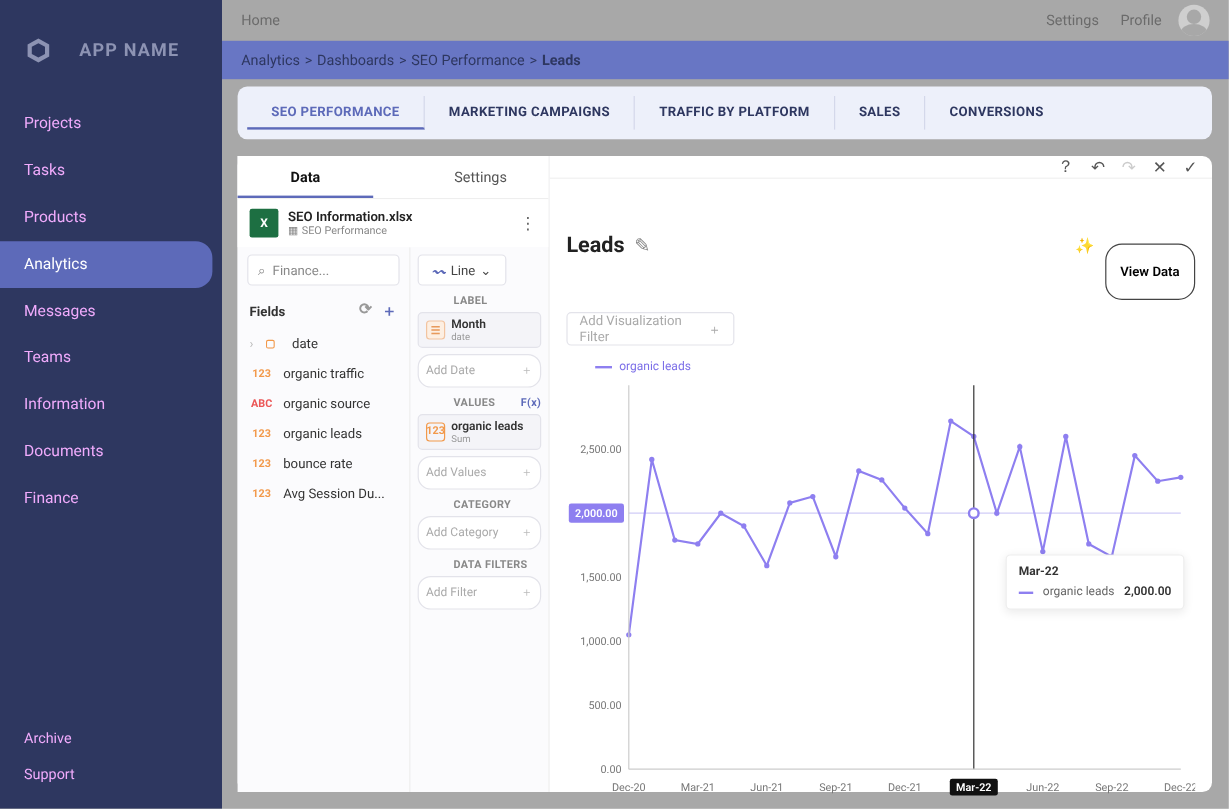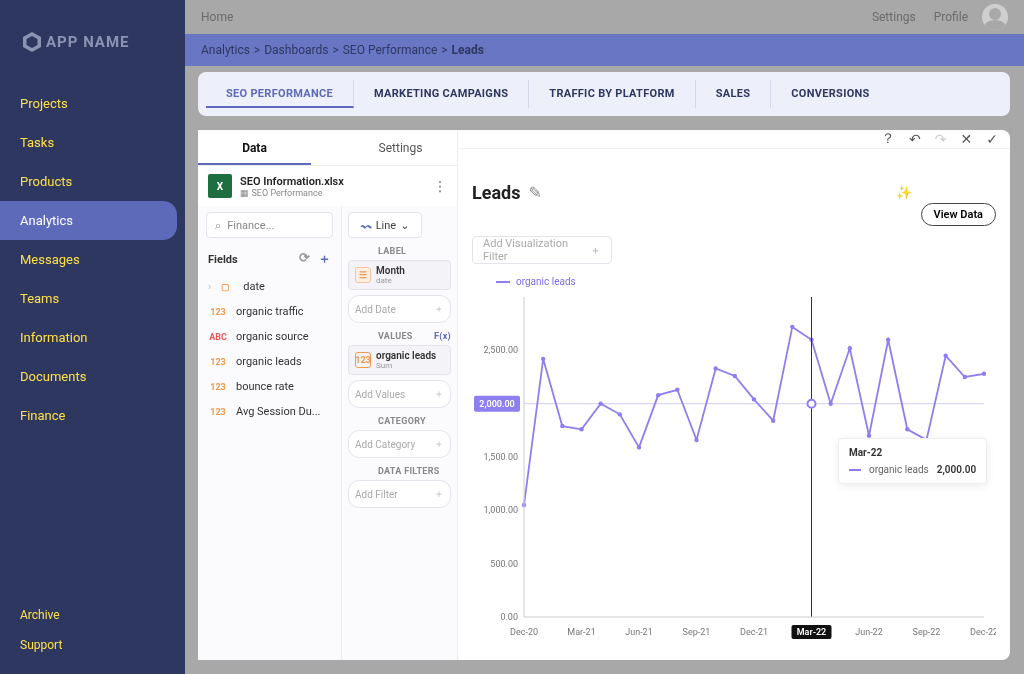--- a/index.html
+++ b/index.html
@@ -1,22 +1,22 @@
 <!DOCTYPE html>
 <html><head>
 <meta charset="utf-8">
 <style>
 * { box-sizing: border-box; margin: 0; padding: 0; font-family: -apple-system, BlinkMacSystemFont, "Segoe UI", Roboto, sans-serif; }
 body { width: 1024px; height: 674px; overflow: hidden; background: #A8A8A8; position: relative; }
 
 .sidebar { position: absolute; left: 0; top: 0; width: 185px; height: 674px; background: #2E3760; padding-top: 30px; }
-.logo-row { display: flex; align-items: center; gap: 2px; padding: 0 20px 30px 20px; }
+.logo-row { display: flex; align-items: center; gap: 22px; padding: 0 20px 30px 20px; }
 .logo-icon { width: 24px; height: 24px; }
 .logo-text { color: #8D93B3; font-size: 15px; font-weight: 700; letter-spacing: 1px; }
-.nav-item { padding: 12px 20px; color: #fde047; font-size: 13px; cursor: pointer; }
+.nav-item { padding: 12px 20px; color: #f0abfc; font-size: 13px; cursor: pointer; }
 .nav-item.active { background: #5D6AB9; color: #fff; border-radius: 0 14px 14px 0; margin-right: 8px; }
 .nav-bottom { position: absolute; bottom: 14px; left: 0; right: 0; }
 .nav-bottom .nav-item { padding: 8px 20px; font-size: 12px; }
 
 .topbar { position: absolute; left: 185px; right: 0; top: 0; height: 34px; display: flex; align-items: center; padding: 0 16px; color: #6b6b6b; font-size: 12px; }
 .topbar .spacer { flex: 1; }
 .topbar-link { margin-left: 18px; color: #6b6b6b; font-size: 12px; cursor:pointer;}
 .avatar { width: 26px; height: 26px; border-radius: 50%; background: #cfcfcf; margin-left: 14px; position: relative; overflow:hidden;}
 .avatar::before{content:"";position:absolute;width:12px;height:12px;background:#A8A8A8;border-radius:50%;top:4px;left:7px;}
 .avatar::after{content:"";position:absolute;width:22px;height:14px;background:#A8A8A8;border-radius:50% 50% 0 0;top:16px;left:2px;}
@@ -61,21 +61,21 @@
 .chip-empty .plus{color:#bbb;}
 .chip .micon{width:16px;height:16px;border-radius:3px;border:1px solid #F2994A;color:#F2994A;display:flex;align-items:center;justify-content:center;font-size:9px;font-weight:700;}
 .chip .micon.cal{background:#FDEFE2;border-color:#F2C4A0;color:#E89A5C;}
 
 .viz-panel { flex: 1; display: flex; flex-direction: column; }
 .viz-toolbar { height: 36px; display: flex; align-items: center; justify-content: flex-end; padding: 0 12px; gap: 14px; color: #555; border-bottom:1px solid #f1f1f1;}
 .viz-toolbar .ticon{cursor:pointer; font-size:14px;}
 .viz-header { display: flex; align-items: center; padding: 10px 14px; gap: 8px; }
 .viz-title { font-size: 18px; font-weight: 700; color: #222; }
 .viz-header .spacer{flex:1;}
-.viewdata-btn{border:1px solid #444; border-radius:14px; padding:4px 12px; font-size:11px; font-weight:600; background:#fff; cursor:pointer;margin-top:44px;}
+.viewdata-btn{border:1px solid #444; border-radius:14px; padding:16px 12px; font-size:11px; font-weight:600; background:#fff; cursor:pointer;margin-top:44px;}
 .discover-icon{font-size:13px; cursor:pointer; color:#555;}
 .filter-pill{margin:0 14px 6px 14px; border:1px solid #e3e3ea; border-radius:4px; height:28px; display:flex; align-items:center; justify-content:space-between; padding:0 10px; font-size:11px; color:#aaa; width:140px;}
 
 .chart-area { flex:1; position:relative; padding: 6px 14px 10px 14px; }
 .legend{font-size:10px; color:#7C6FE8; display:flex; align-items:center; gap:6px; margin-left:24px;}
 .legend .sw{width:14px; height:2px; background:#8E7FF0;}
 svg.chart{width:100%; height:360px;}
 .gridline{stroke:#7C6FE8; stroke-width:1; opacity:.35;}
 .linepath{fill:none; stroke:#8E7FF0; stroke-width:1.8;}
 .dot{fill:#8E7FF0;}

